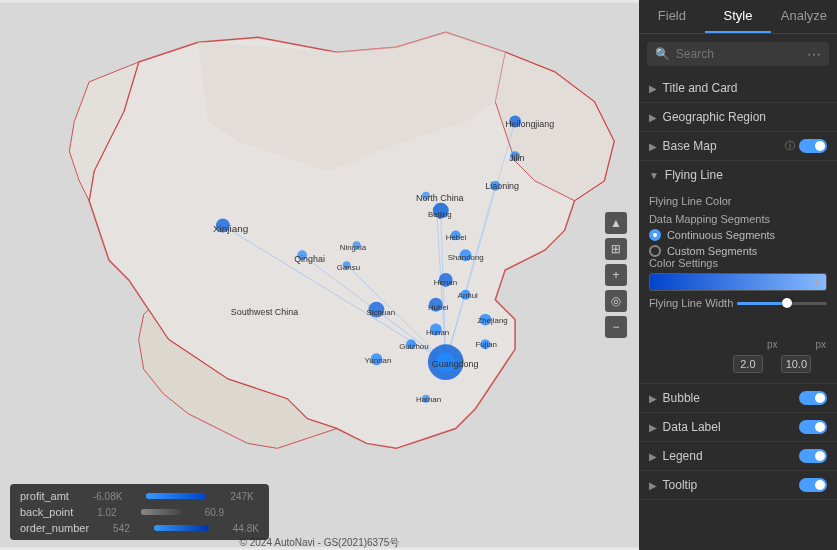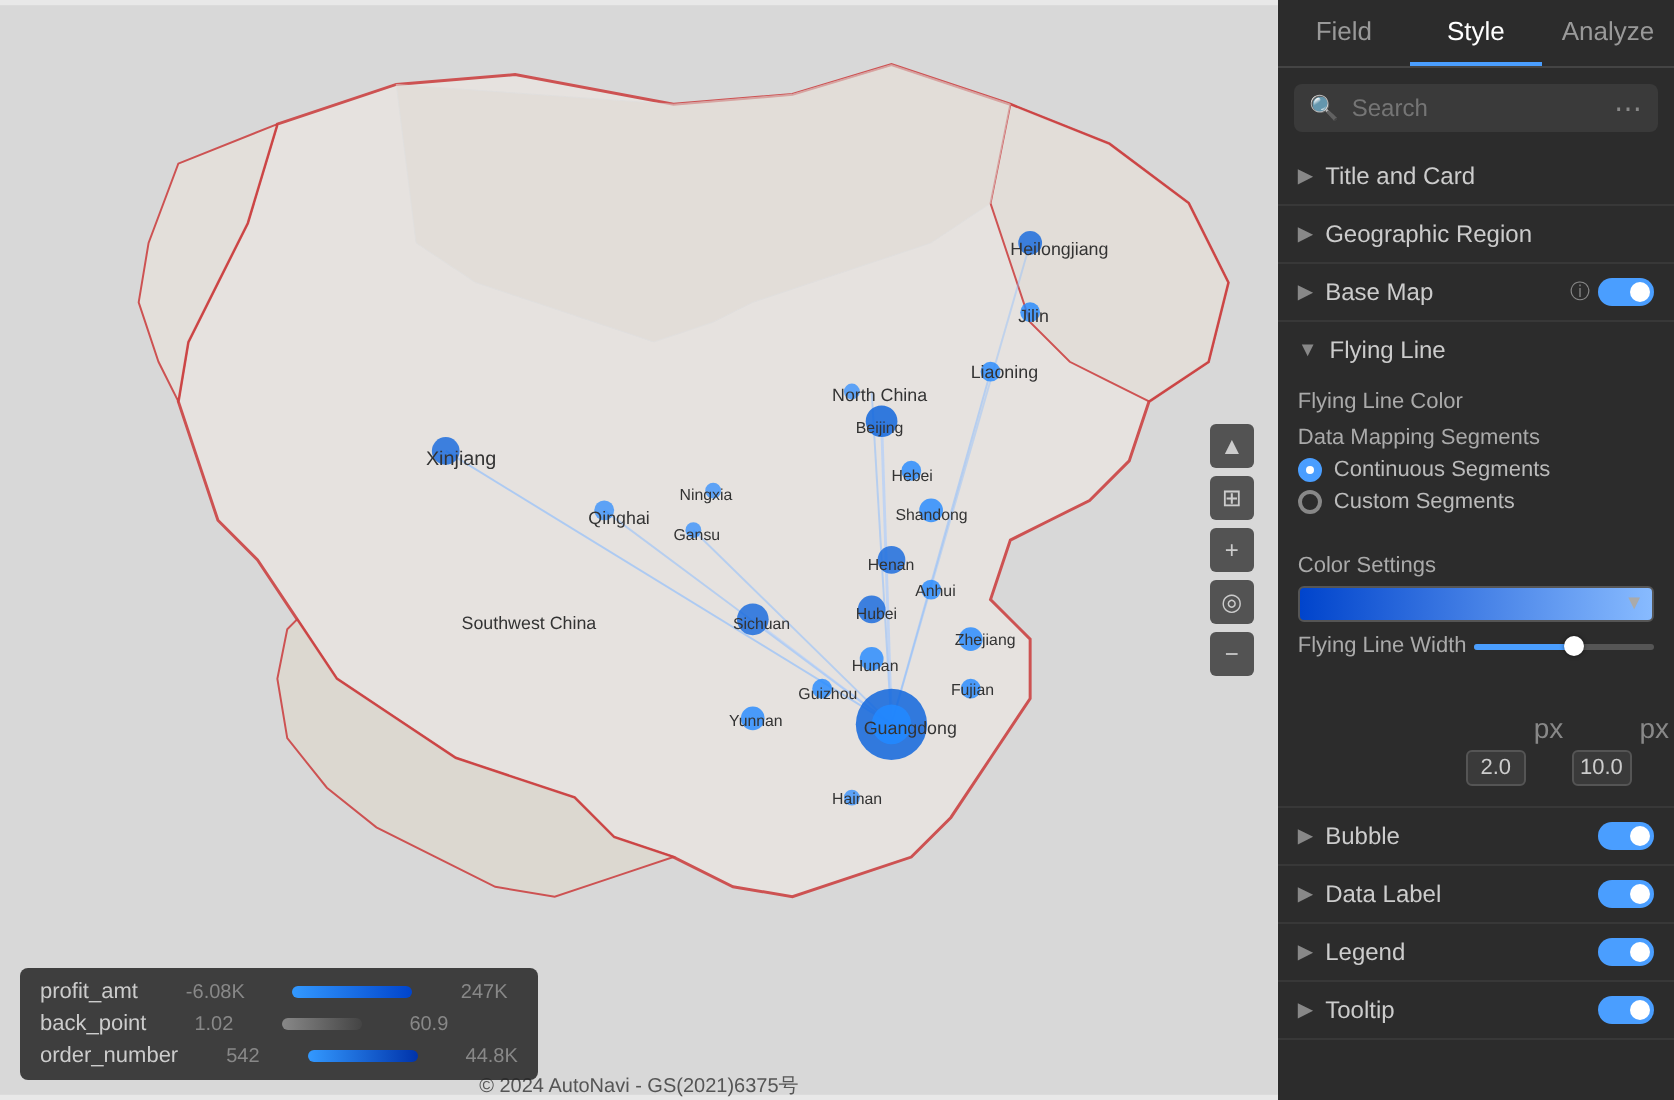--- a/index.html
+++ b/index.html
@@ -216,21 +216,21 @@
       content: '';
       position: absolute;
       inset: 2px;
       background: #fff;
       border-radius: 50%;
     }
 
     
     .color-settings-label {
       font-size: 11px; color: #aaa;
-      margin-top: 20px; margin-bottom: 4px;
+      margin-top: 0; margin-bottom: 4px;
     }
     .color-gradient-bar {
       width: 100%;
       height: 18px;
       background: linear-gradient(to right, #0044cc, #88bbff);
       border-radius: 3px;
       border: 1px solid #555;
       position: relative;
     }
     .color-gradient-arrow {
@@ -300,21 +300,21 @@
       width: 30px;
       background: #3a3a3a;
       border: 1px solid #555;
       border-radius: 3px;
       color: #ccc;
       font-size: 11px;
       padding: 2px 3px;
       text-align: center;
       margin-top: 40px;
     }
-    .width-unit { color: #888; font-size: 14px; }
+    .width-unit { color: #888; font-size: 10px; }
   </style>
 </head>
 <body>
 
 <div id="map-area">
   <div class="map-bg"></div>
 
   <svg class="map-svg" viewBox="0 0 645 550">
 
     <rect width="645" height="550" fill="#d8d8d8"></rect>

